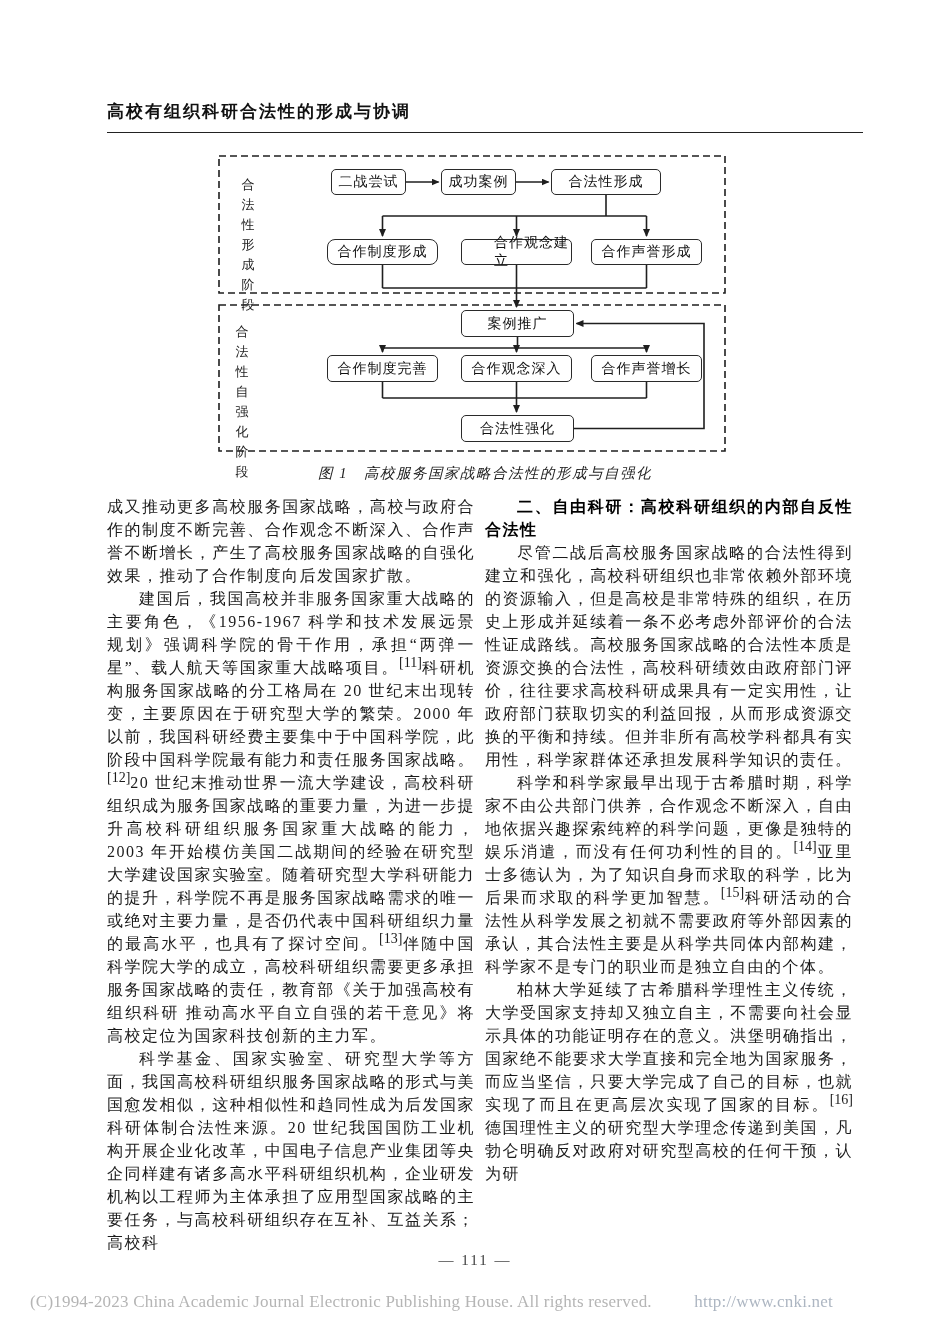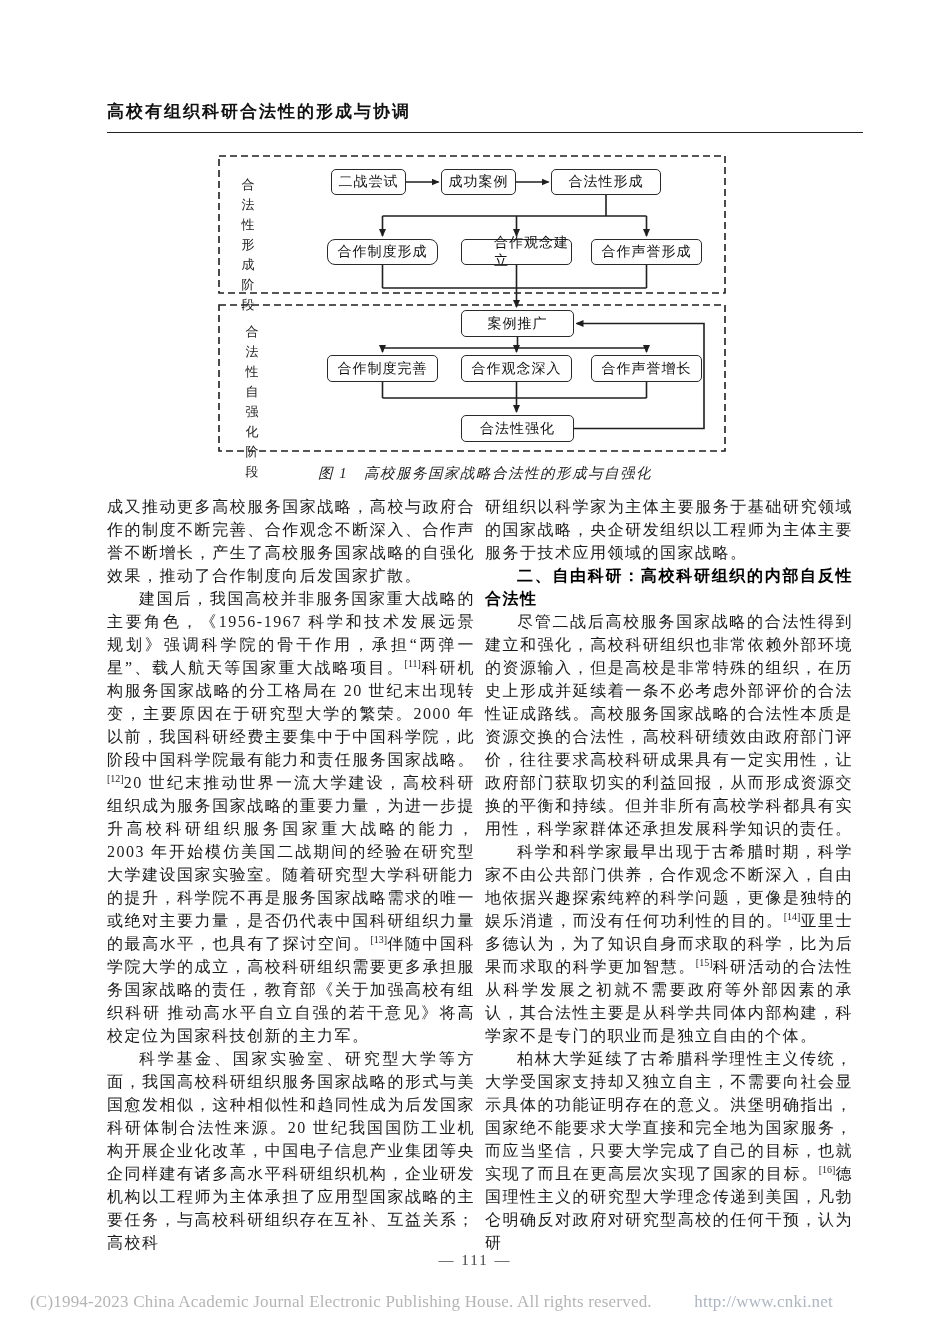--- a/index.html
+++ b/index.html
@@ -23,21 +23,21 @@
   .figcap{margin-top:11px;text-align:center;font-style:italic;font-size:14.5px;
         letter-spacing:1.5px;color:#222;}
 
   
   .cols{display:flex;gap:10px;margin-top:12px;}
   .col{width:368px;font-size:16px;line-height:23px;letter-spacing:1.5px;
        text-align:justify;text-justify:inter-character;color:#1a1a1a;}
   .col p{margin:0;text-indent:2em;}
   .col p.cont{text-indent:0;}
   .col p.heading{font-family:"Liberation Sans",sans-serif;font-weight:bold;color:#000;}
-  .col sup{font-size:10px;letter-spacing:0;line-height:0;vertical-align:super;}
+  .col sup{font-size:14px;letter-spacing:0;line-height:0;vertical-align:super;}
 
   .pageNum{position:absolute;left:0;top:1252px;width:950px;text-align:center;
         font-size:15px;letter-spacing:2px;color:#3f3f3f;}
   .pageFooter{position:absolute;left:30px;top:1292px;font-size:17px;color:#b5b5b5;
         letter-spacing:0.2px;white-space:nowrap;}
   .pageFooter .url{margin-left:38px;color:#adb6c2;}
 </style>
 </head>
 <body>
 
@@ -75,21 +75,21 @@
             <path d="M428.5 193 L428.5 197" marker-end="url(#arr)"></path>
             <path d="M164.5 227 L164.5 243"></path>
             <path d="M428.5 227 L428.5 243"></path>
             <path d="M164.5 243 L428.5 243"></path>
             <path d="M298.5 227 L298.5 257" marker-end="url(#arr)"></path>
             <path d="M356 273.5 L486 273.5 L486 168.5 L358.5 168.5" marker-end="url(#arr)"></path>
           </g>
         </svg>
 
         <div class="stageLabel" style="left:22px;top:20px;">合法性形成阶段</div>
-        <div class="stageLabel" style="left:26px;top:167px;">合法性自强化阶段</div>
+        <div class="stageLabel" style="left:16px;top:167px;">合法性自强化阶段</div>
 
         <div class="node" style="left:113px;top:14px;width:75px;height:26px;">二战尝试</div>
         <div class="node" style="left:223px;top:14px;width:75px;height:26px;">成功案例</div>
         <div class="node" style="left:333px;top:14px;width:110px;height:26px;">合法性形成</div>
         <div class="node" style="left:109px;top:84px;width:111px;height:26px;border-radius:8px;">合作制度形成</div>
         <div class="node" style="left:243px;top:84px;width:111px;height:26px;padding-left:32px;">合作观念建立</div>
         <div class="node" style="left:373px;top:84px;width:111px;height:26px;">合作声誉形成</div>
         <div class="node" style="left:243px;top:155px;width:113px;height:27px;">案例推广</div>
         <div class="node" style="left:109px;top:200px;width:111px;height:27px;">合作制度完善</div>
         <div class="node" style="left:243px;top:200px;width:111px;height:27px;">合作观念深入</div>
@@ -99,21 +99,20 @@
       <figcaption class="figcap">图 1　高校服务国家战略合法性的形成与自强化</figcaption>
     </figure>
 
     <main class="cols">
       <div class="col">
           <p class="cont"><span>成又推动更多高校服务国家战略，高校与政府合作的制度不断完善、合作观念不断深入、合作声誉不断增长，产生了高校服务国家战略的自强化效果，推动了合作制度向后发国家扩散。</span></p>
           <p><span>建国后，我国高校并非服务国家重大战略的主要角色，《1956-1967 科学和技术发展远景规划》强调科学院的骨干作用，承担“两弹一星”、载人航天等国家重大战略项目。</span><sup>[11]</sup><span>科研机构服务国家战略的分工格局在 20 世纪末出现转变，主要原因在于研究型大学的繁荣。2000 年以前，我国科研经费主要集中于中国科学院，此阶段中国科学院最有能力和责任服务国家战略。</span><sup>[12]</sup><span>20 世纪末推动世界一流大学建设，高校科研组织成为服务国家战略的重要力量，为进一步提升高校科研组织服务国家重大战略的能力，2003 年开始模仿美国二战期间的经验在研究型大学建设国家实验室。随着研究型大学科研能力的提升，科学院不再是服务国家战略需求的唯一或绝对主要力量，是否仍代表中国科研组织力量的最高水平，也具有了探讨空间。</span><sup>[13]</sup><span>伴随中国科学院大学的成立，高校科研组织需要更多承担服务国家战略的责任，教育部《关于加强高校有组织科研 推动高水平自立自强的若干意见》将高校定位为国家科技创新的主力军。</span></p>
           <p><span>科学基金、国家实验室、研究型大学等方面，我国高校科研组织服务国家战略的形式与美国愈发相似，这种相似性和趋同性成为后发国家科研体制合法性来源。20 世纪我国国防工业机构开展企业化改革，中国电子信息产业集团等央企同样建有诸多高水平科研组织机构，企业研发机构以工程师为主体承担了应用型国家战略的主要任务，与高校科研组织存在互补、互益关系；高校科</span></p>
         </div>
       <div class="col">
-          <p class="cont"><span>研组织以科学家为主体主要服务于基础研究领域的国家战略，央企研发组织以工程师为主体主要服务于技术应用领域的国家战略。</span></p>
           <p class="heading"><span>二、自由科研：高校科研组织的内部自反性合法性</span></p>
           <p><span>尽管二战后高校服务国家战略的合法性得到建立和强化，高校科研组织也非常依赖外部环境的资源输入，但是高校是非常特殊的组织，在历史上形成并延续着一条不必考虑外部评价的合法性证成路线。高校服务国家战略的合法性本质是资源交换的合法性，高校科研绩效由政府部门评价，往往要求高校科研成果具有一定实用性，让政府部门获取切实的利益回报，从而形成资源交换的平衡和持续。但并非所有高校学科都具有实用性，科学家群体还承担发展科学知识的责任。</span></p>
           <p><span>科学和科学家最早出现于古希腊时期，科学家不由公共部门供养，合作观念不断深入，自由地依据兴趣探索纯粹的科学问题，更像是独特的娱乐消遣，而没有任何功利性的目的。</span><sup>[14]</sup><span>亚里士多德认为，为了知识自身而求取的科学，比为后果而求取的科学更加智慧。</span><sup>[15]</sup><span>科研活动的合法性从科学发展之初就不需要政府等外部因素的承认，其合法性主要是从科学共同体内部构建，科学家不是专门的职业而是独立自由的个体。</span></p>
           <p><span>柏林大学延续了古希腊科学理性主义传统，大学受国家支持却又独立自主，不需要向社会显示具体的功能证明存在的意义。洪堡明确指出，国家绝不能要求大学直接和完全地为国家服务，而应当坚信，只要大学完成了自己的目标，也就实现了而且在更高层次实现了国家的目标。</span><sup>[16]</sup><span>德国理性主义的研究型大学理念传递到美国，凡勃仑明确反对政府对研究型高校的任何干预，认为研</span></p>
         </div>
     </main>
   </div>
 
   <div class="pageNum">— 111 —</div>
 

